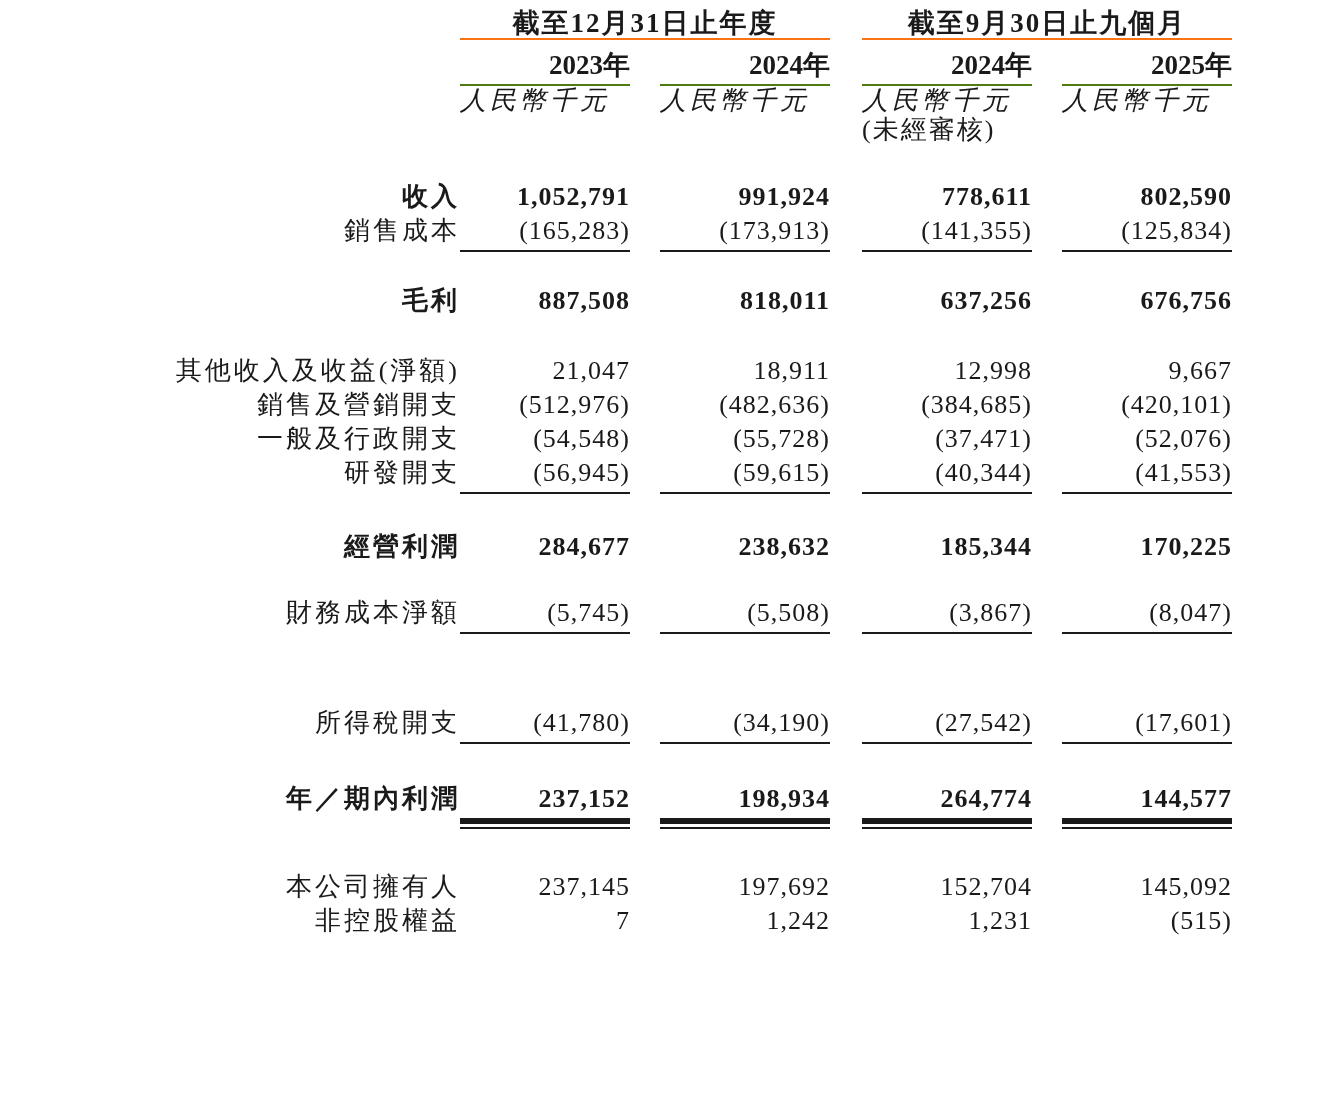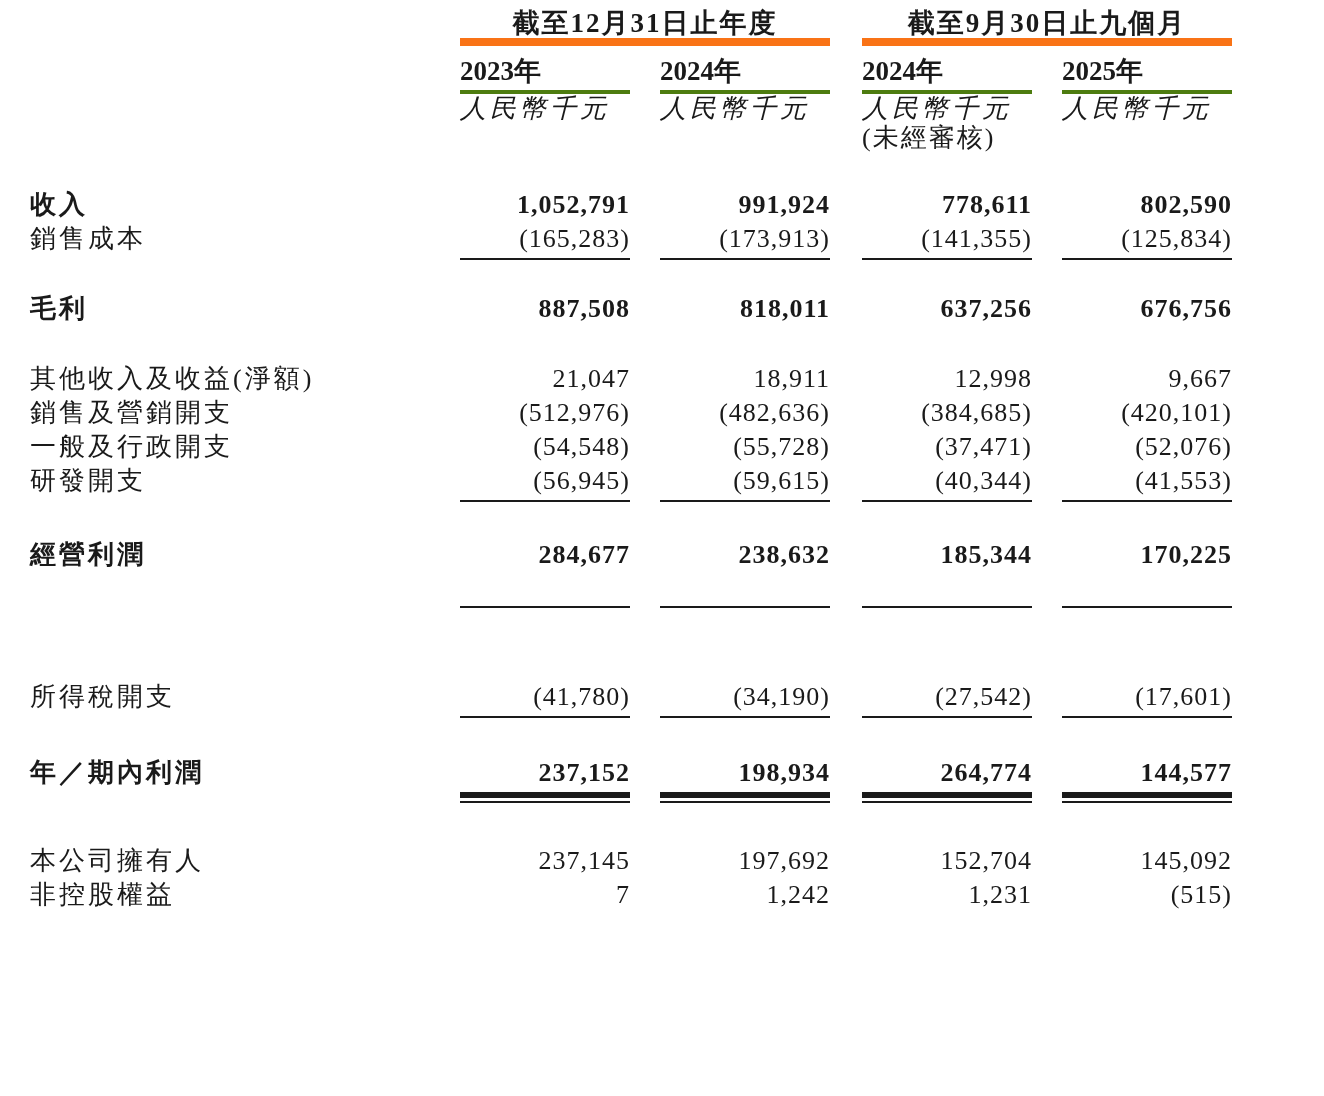--- a/index.html
+++ b/index.html
@@ -5,31 +5,31 @@
   html,body{margin:0;padding:0;background:#ffffff;}
   .sheet{
     position:relative;width:1324px;height:1096px;background:#ffffff;overflow:hidden;
     font-family:"Liberation Serif","DejaVu Serif",serif;color:#1a1a1a;
   }
   table.fin{border-collapse:collapse;table-layout:fixed;width:1202px;margin:8px 0 0 30px;}
   table.fin td{padding:0;vertical-align:bottom;}
 
   
   td.sec{font-size:27px;font-weight:bold;text-align:center;letter-spacing:2px;
-         border-bottom:8px solid #f97316;padding:4px 0 6px 0;line-height:30px;}
-  tr.year-row td.year{font-size:27px;font-weight:bold;
-         border-bottom:4px solid #4d7c0f;padding:10px 0 4px 0;line-height:30px;}
+         border-bottom:2px solid #f97316;padding:4px 0 6px 0;line-height:30px;}
+  tr.year-row td.year{font-size:27px;font-weight:bold;text-align:right;
+         border-bottom:2px solid #4d7c0f;padding:10px 0 4px 0;line-height:30px;}
   td.unit{font-size:26px;font-style:italic;letter-spacing:4px;
          padding-top:12px;line-height:30px;}
   td.note{font-size:26px;text-align:left;letter-spacing:2px;line-height:28px;
          vertical-align:top;height:28px;}
 
   
   tr.row td{height:34px;line-height:30px;}
-  td.lbl{font-size:26px;letter-spacing:3px;text-align:left;white-space:nowrap;}
+  td.lbl{font-size:26px;letter-spacing:3px;text-align:right;white-space:nowrap;}
   td.num{font-size:26px;letter-spacing:1px;text-align:right;white-space:nowrap;}
   tr.b td{font-weight:bold;}
 
   
   tr.rrow td{height:12px;vertical-align:top;}
   .sr{border-top:2px solid #1a1a1a;margin-top:4px;height:0;}
   .drule{margin-top:4px;}
   .drule .thick{height:6px;background:#1a1a1a;}
   .drule .thin{height:2px;background:#1a1a1a;margin-top:3px;}
 
@@ -222,20 +222,30 @@
     <td class="num">238,632</td>
           <td></td>
     <td class="num">185,344</td>
           <td></td>
     <td class="num">170,225</td>
   </tr>
   <tr class="sp">
           <td colspan="8" style="height:32px"></td>
         </tr>
 
+  <tr class="row">
+    <td class="lbl">財務成本淨額</td>
+    <td class="num">(5,745)</td>
+          <td></td>
+    <td class="num">(5,508)</td>
+          <td></td>
+    <td class="num">(3,867)</td>
+          <td></td>
+    <td class="num">(8,047)</td>
+  </tr>
   <tr class="rrow">
     <td></td>
           <td>
             <div class="sr"></div>
           </td>
           <td></td>
     <td>
             <div class="sr"></div>
           </td>
           <td></td>

